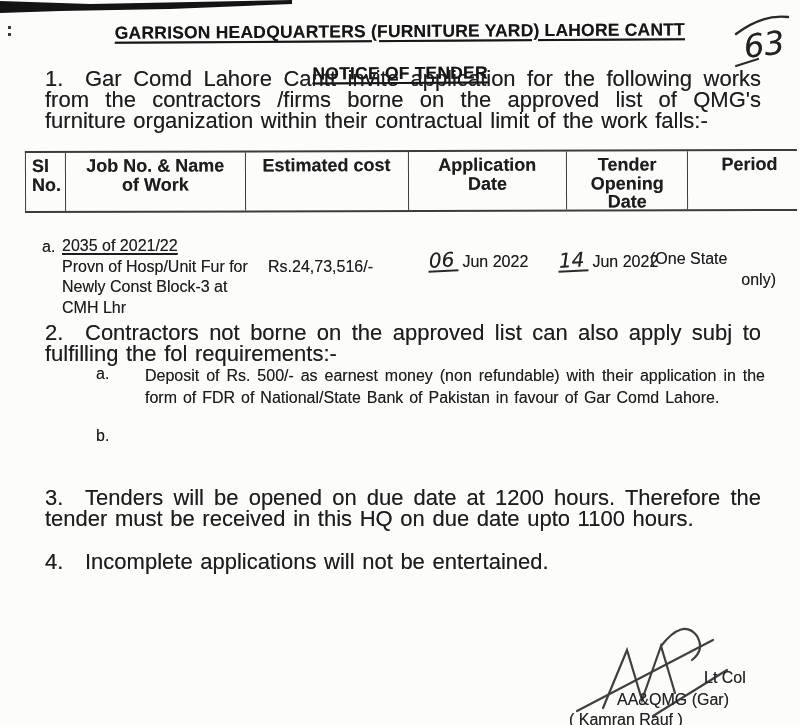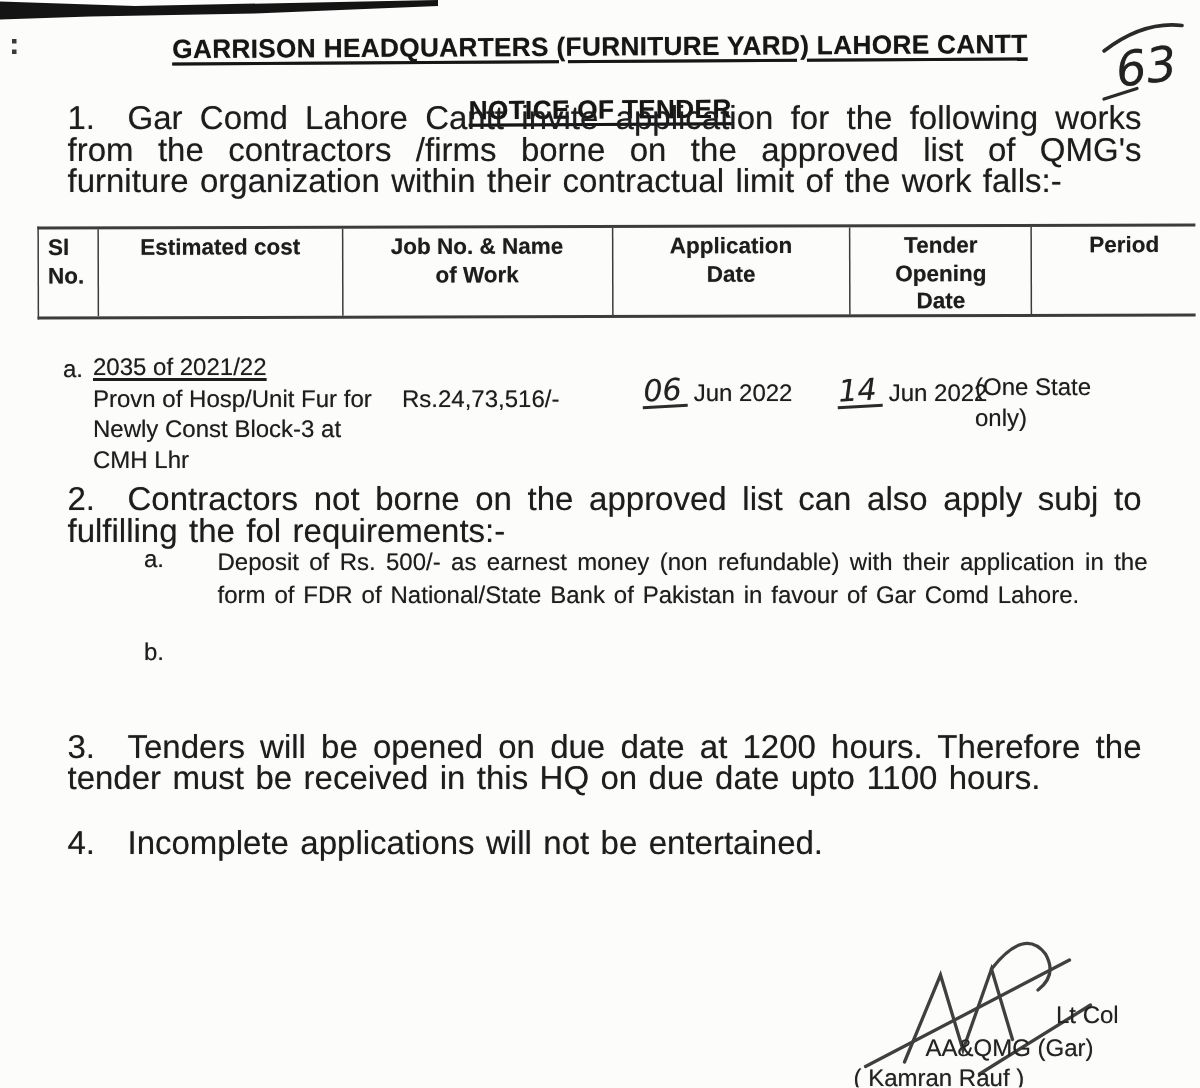--- a/index.html
+++ b/index.html
@@ -35,37 +35,37 @@
 
   
   .tbl {
     position:absolute; left:25px; top:150px; width:772px; height:62px;
     display:flex; box-sizing:border-box;
     border-top:2px solid #3c3c3c; border-bottom:2px solid #3c3c3c; border-left:1.5px solid #3c3c3c;
     transform:rotate(-0.15deg);
   }
   .tbl .cell {
     box-sizing:border-box; border-right:1.5px solid #3c3c3c;
-    font-weight:bold; font-size:15px; line-height:18.5px;
+    font-weight:bold; font-size:18px; line-height:18.5px;
     white-space:pre-line; text-align:center; padding-top:4px;
   }
   .tbl .cell:last-child { border-right:none; text-align:center; padding-left:14px; }
   .tbl .cell.c-sl { text-align:left; padding-left:6px; }
 
   
   .rowtext { font-size:16px; line-height:20.5px; }
   .jobnum { text-decoration:underline; text-decoration-thickness:1.5px; text-underline-offset:2px; }
   .hand {
     font-family:"DejaVu Sans", sans-serif; font-style:italic;
     font-size:20px; line-height:18px; display:inline-block;
     transform:rotate(-3deg); border-bottom:2px solid #2b2b2b;
     padding:0 4px 1px 1px; margin-right:4px; color:#222;
   }
   .period-cell { text-align:left; }
-  .period-cell .l2 { padding-right:12px; }
+  .period-cell .l2 { text-align:right; padding-right:12px; }
 
   
   .sig-text { position:absolute; font-size:16px; color:#232323;margin-top:12px; }
   svg.stroke-art { position:absolute; pointer-events:none; }
 </style>
 </head>
 <body>
 
 <div class="page">
 
@@ -84,23 +84,23 @@
   <div class="title-wrap">
     <div class="doc-title">GARRISON HEADQUARTERS (FURNITURE YARD) LAHORE CANTT</div><br>
     <span class="doc-subtitle">NOTICE OF TENDER</span>
   </div>
 
   <div class="para" style="top:68px"><span class="pnum">1.</span><span>Gar Comd Lahore Cantt invite application for the following works from the contractors /firms borne on the approved list of QMG's furniture organization within their contractual limit of the work falls:-</span></div>
 
   <div class="tbl">
     <div class="cell c-sl" style="width:40px">Sl
 No.</div>
-    <div class="cell" style="width:163px">Estimated cost</div>
     <div class="cell" style="width:180px">Job No. &amp; Name
 of Work</div>
+    <div class="cell" style="width:163px">Estimated cost</div>
     <div class="cell" style="width:159px">Application
 Date</div>
     <div class="cell" style="width:121px">Tender
 Opening
 Date</div>
     <div class="cell" style="width:109px">Period</div>
   </div>
 
   <div class="abs rowtext" style="left:42px;top:237px">a.</div>
 

